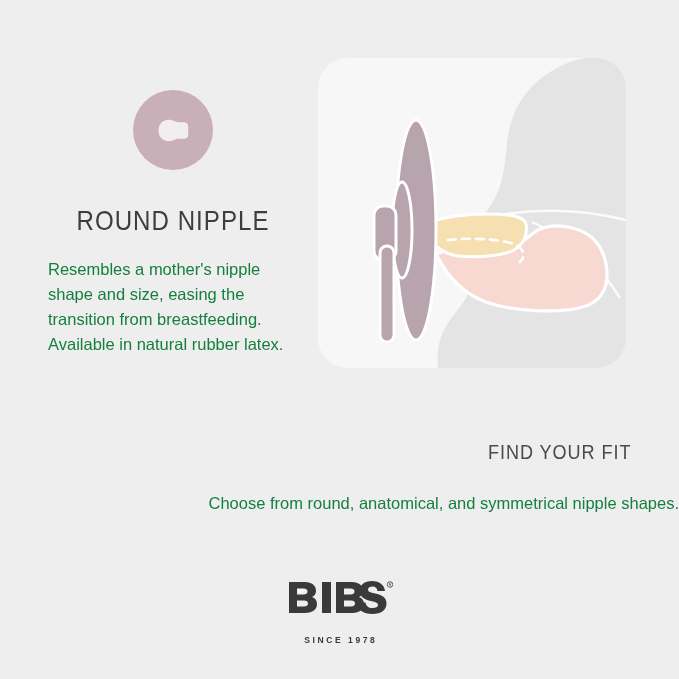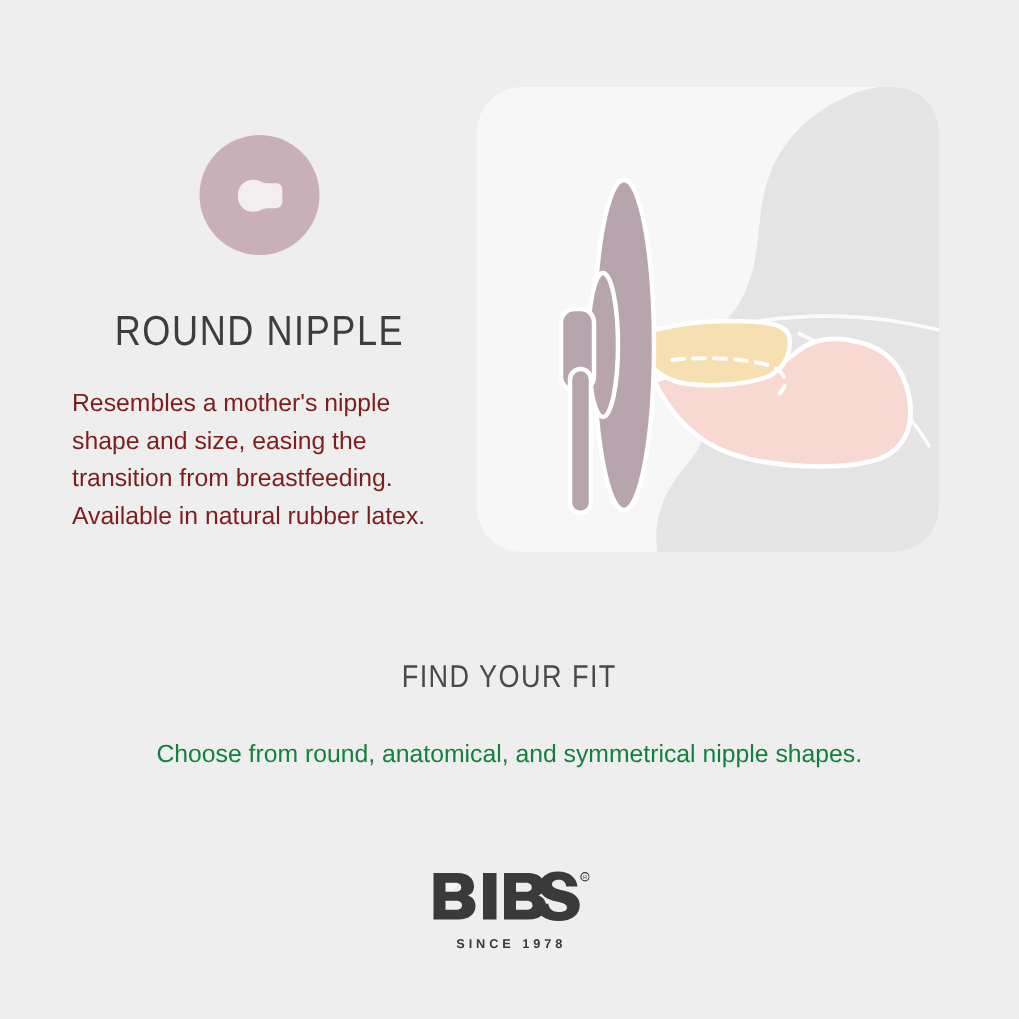--- a/index.html
+++ b/index.html
@@ -50,21 +50,21 @@
     text-align: center;
     margin: 0 0 20px 0;
     line-height: 1.1;
     transform: scaleX(0.86);
     transform-origin: center;
   }
 
   .feature-desc {
     font-size: 16.5px;
     line-height: 1.52;
-    color: #7f1d1d;
+    color: #15803d;
     margin: 0;
     text-align: left;
     font-weight: 400;
   }
 
   
   .illus-panel {
     position: absolute;
     left: 318px;
     top: 58px;
@@ -77,21 +77,21 @@
   .illus-panel svg {
     display: block;
   }
 
   
   .fit-block {
     position: absolute;
     left: 0;
     top: 440px;
     width: 679px;
-    text-align: center;
+    text-align: right;
   }
   .fit-title {
     font-family: "Liberation Sans Narrow", "Liberation Sans", sans-serif;
     font-stretch: condensed;
     font-size: 21px;
     letter-spacing: 1.1px;
     color: #4a4a4a;
     font-weight: 400;
     margin: 0 0 30px 0;
     transform: scaleX(0.86);
@@ -115,21 +115,21 @@
     align-items: center;
   }
   .logo-mark {
     display: block;
   }
   .logo-since {
     font-size: 8.5px;
     letter-spacing: 2.6px;
     color: #3a3a3a;
     font-weight: 700;
-    margin-top: 10px;
+    margin-top: 21px;
     text-indent: 2.6px;
   }
 </style>
 </head>
 <body>
 
 <div class="stage">
 
   <div class="left-col">
 

